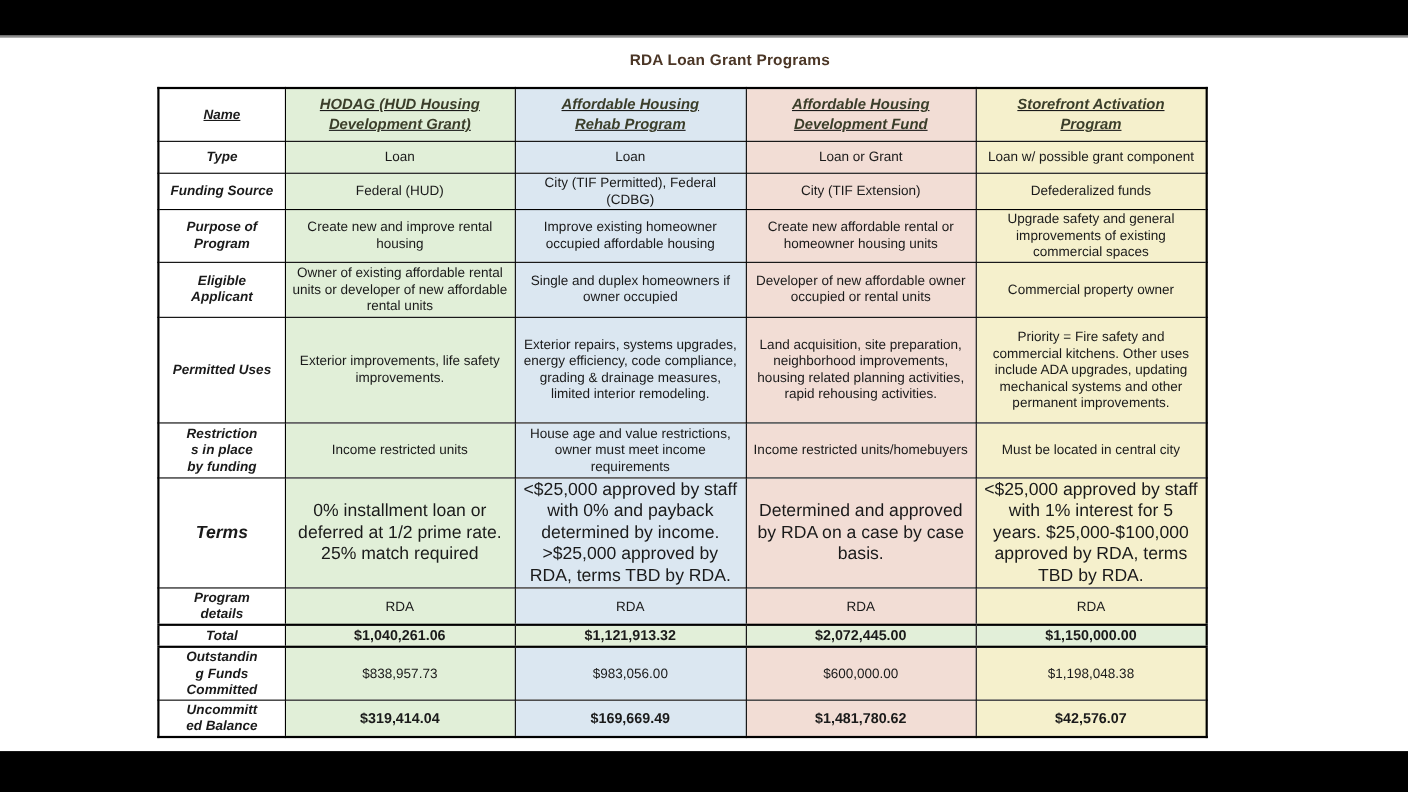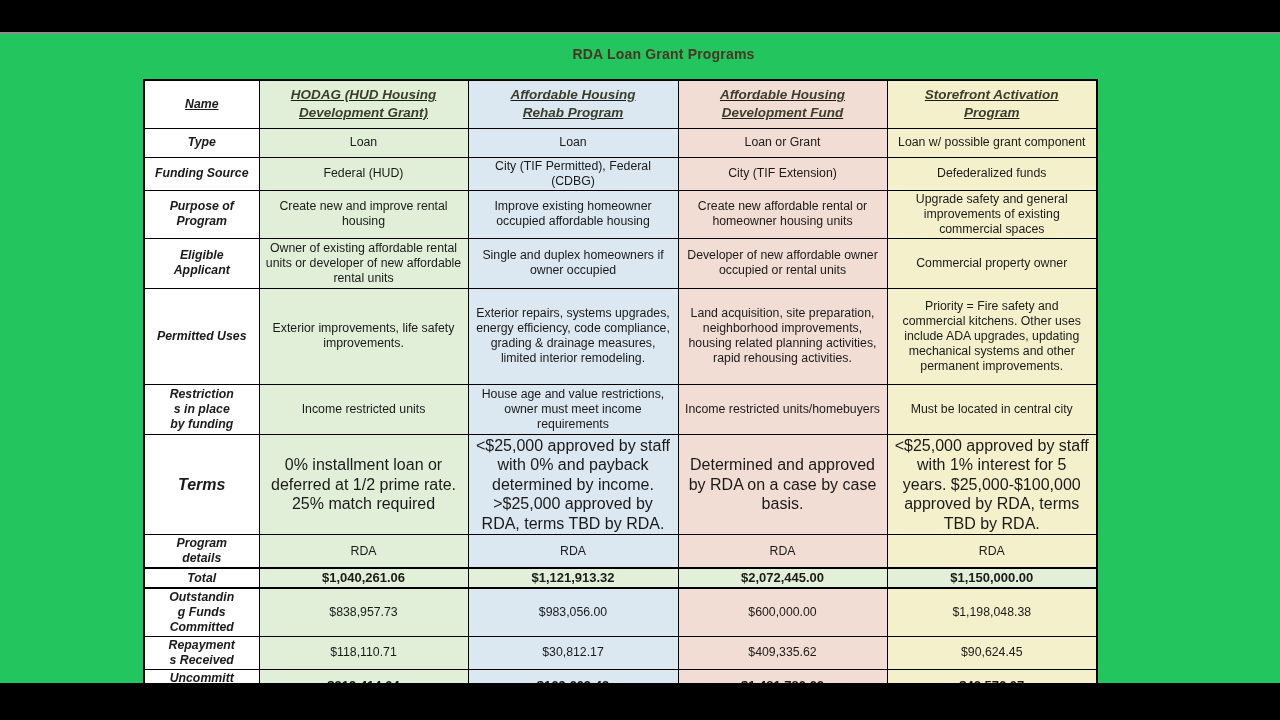--- a/index.html
+++ b/index.html
@@ -2,21 +2,21 @@
 <html><head>
 <meta charset="utf-8">
 <style>
   html,body{margin:0;padding:0;}
   body{
     width:1280px;height:720px;overflow:hidden;background:#000;
     font-family:"Liberation Sans", sans-serif;position:relative;
   }
   .letterbox-top{position:absolute;left:0;top:0;width:1280px;height:32px;background:#000;border-bottom:2px solid #8c8c8c;}
   .letterbox-bottom{position:absolute;left:0;top:683px;width:1280px;height:37px;background:#000;}
-  .page{position:absolute;left:0;top:34px;width:1280px;height:649px;background:#22c55e;}
+  .page{position:absolute;left:0;top:34px;width:1280px;height:649px;background:#ffffff;}
   .doc-title{
     position:absolute;left:143px;top:12px;width:953px;text-align:center;
     transform:translateX(44px);
     font-size:14px;font-weight:bold;color:#4b3626;letter-spacing:.2px;
   }
   table.grid{
     position:absolute;left:143px;top:45px;width:953px;
     border-collapse:collapse;table-layout:fixed;
     border:2px solid #000;
     color:#1a1a1a;
@@ -148,28 +148,20 @@
       </tr>
       <tr class="r10">
         <td class="lbl">Outstandin
 g Funds
 Committed</td>
         <td class="col0">$838,957.73</td>
         <td class="col1">$983,056.00</td>
         <td class="col2">$600,000.00</td>
         <td class="col3">$1,198,048.38</td>
       </tr>
-      <tr class="r11">
-        <td class="lbl">Repayment
-s Received</td>
-        <td class="col0">$118,110.71</td>
-        <td class="col1">$30,812.17</td>
-        <td class="col2">$409,335.62</td>
-        <td class="col3">$90,624.45</td>
-      </tr>
       <tr class="r12 boldrow">
         <td class="lbl">Uncommitt
 ed Balance</td>
         <td class="col0 money">$319,414.04</td>
         <td class="col1 money">$169,669.49</td>
         <td class="col2 money">$1,481,780.62</td>
         <td class="col3 money">$42,576.07</td>
       </tr>
     </tbody>
   </table>

